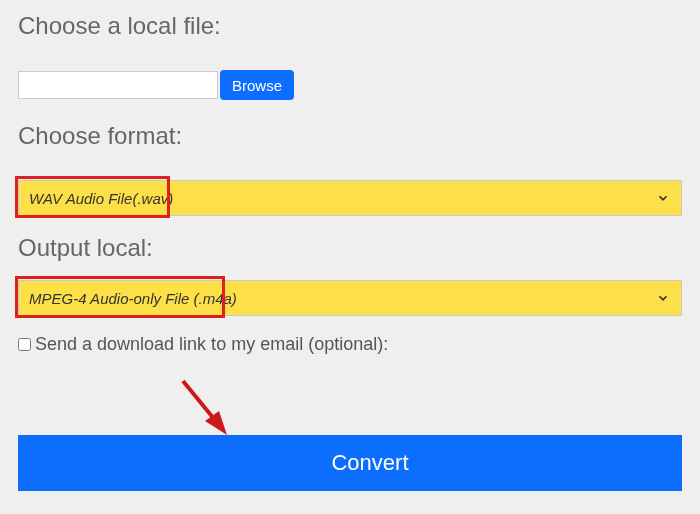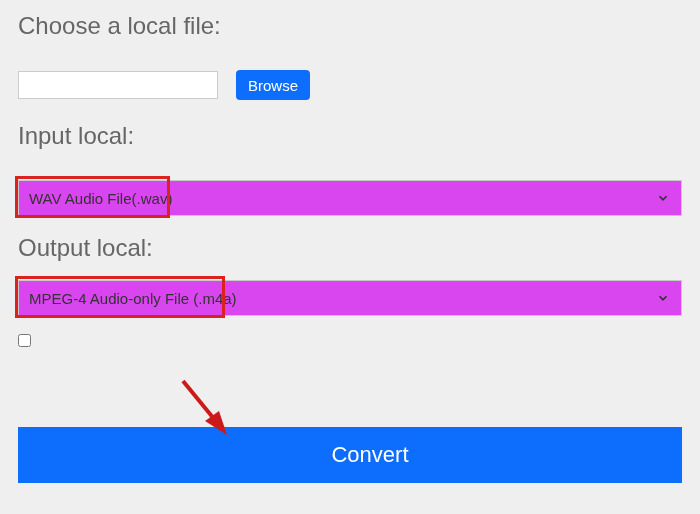--- a/index.html
+++ b/index.html
@@ -18,21 +18,21 @@
       position: relative;
     }
     .label {
       font-size: 24px;
       color: #666;
       margin-bottom: 18px;
     }
     .file-row {
       display: flex;
       align-items: center;
-      gap: 18px;
+      gap: 2px;
       margin-bottom: 22px;
       margin-top: 30px;
     }
     .file-input {
       width: 200px;
       height: 28px;
       border: 1px solid #ccc;
       background: #fff;
       font-size: 14px;
       padding: 3px 6px;
@@ -49,25 +49,26 @@
     }
     .select-wrap {
       position: relative;
       margin-top: 26px;
       margin-bottom: 18px;
     }
     .select {
       width: 100%;
       height: 36px;
       border: 1px solid #c8c8c8;
-      background: #d946ef;
+      background: #fde047;
       font-size: 15px;
       padding: 6px 32px 6px 10px;
       color: #333;
       appearance: none;
+      font-style: italic;
       -webkit-appearance: none;
     }
     .chevron {
       position: absolute;
       right: 12px;
       top: 50%;
       transform: translateY(-50%);
       pointer-events: none;
     }
     .chevron svg {
@@ -115,21 +116,21 @@
 
 
 
 <div class="label">Choose a local file:</div>
 
 <div class="file-row">
   <input type="text" class="file-input" value="" style="">
   <button class="browse-btn">Browse</button>
 </div>
 
-<div class="label">Input local:</div>
+<div class="label">Choose format:</div>
 
 <div class="select-wrap" style="margin-top:30px;">
   <input type="text" readonly="" class="select" value="WAV Audio File(.wav)" style="">
   <span class="chevron">
     <svg viewBox="0 0 24 24" fill="none" stroke="#333" stroke-width="3">
         <path d="M6 9l6 6 6-6"></path>
       </svg>
   </span>
   <div class="highlight-box" style="left:-3px; top:-4px; width:155px; height:42px;"></div>
 </div>
@@ -141,20 +142,21 @@
   <span class="chevron">
     <svg viewBox="0 0 24 24" fill="none" stroke="#333" stroke-width="3">
         <path d="M6 9l6 6 6-6"></path>
       </svg>
   </span>
   <div class="highlight-box" style="left:-3px; top:-4px; width:210px; height:42px;"></div>
 </div>
 
 <div class="checkbox-row">
   <input type="checkbox" class="checkbox" style="">
+  <span class="checkbox-label">Send a download link to my email (optional):</span>
 </div>
 
 <svg class="arrow-svg" style="left:177px; top:377px; width:60px; height:68px;" viewBox="0 0 60 68">
   <line x1="6" y1="4" x2="42" y2="48" stroke="#cc1a1a" stroke-width="4"></line>
   <polygon points="50,58 28,44 42,34" fill="#cc1a1a"></polygon>
 </svg>
 
 <button class="convert-btn">Convert</button>
 
 

